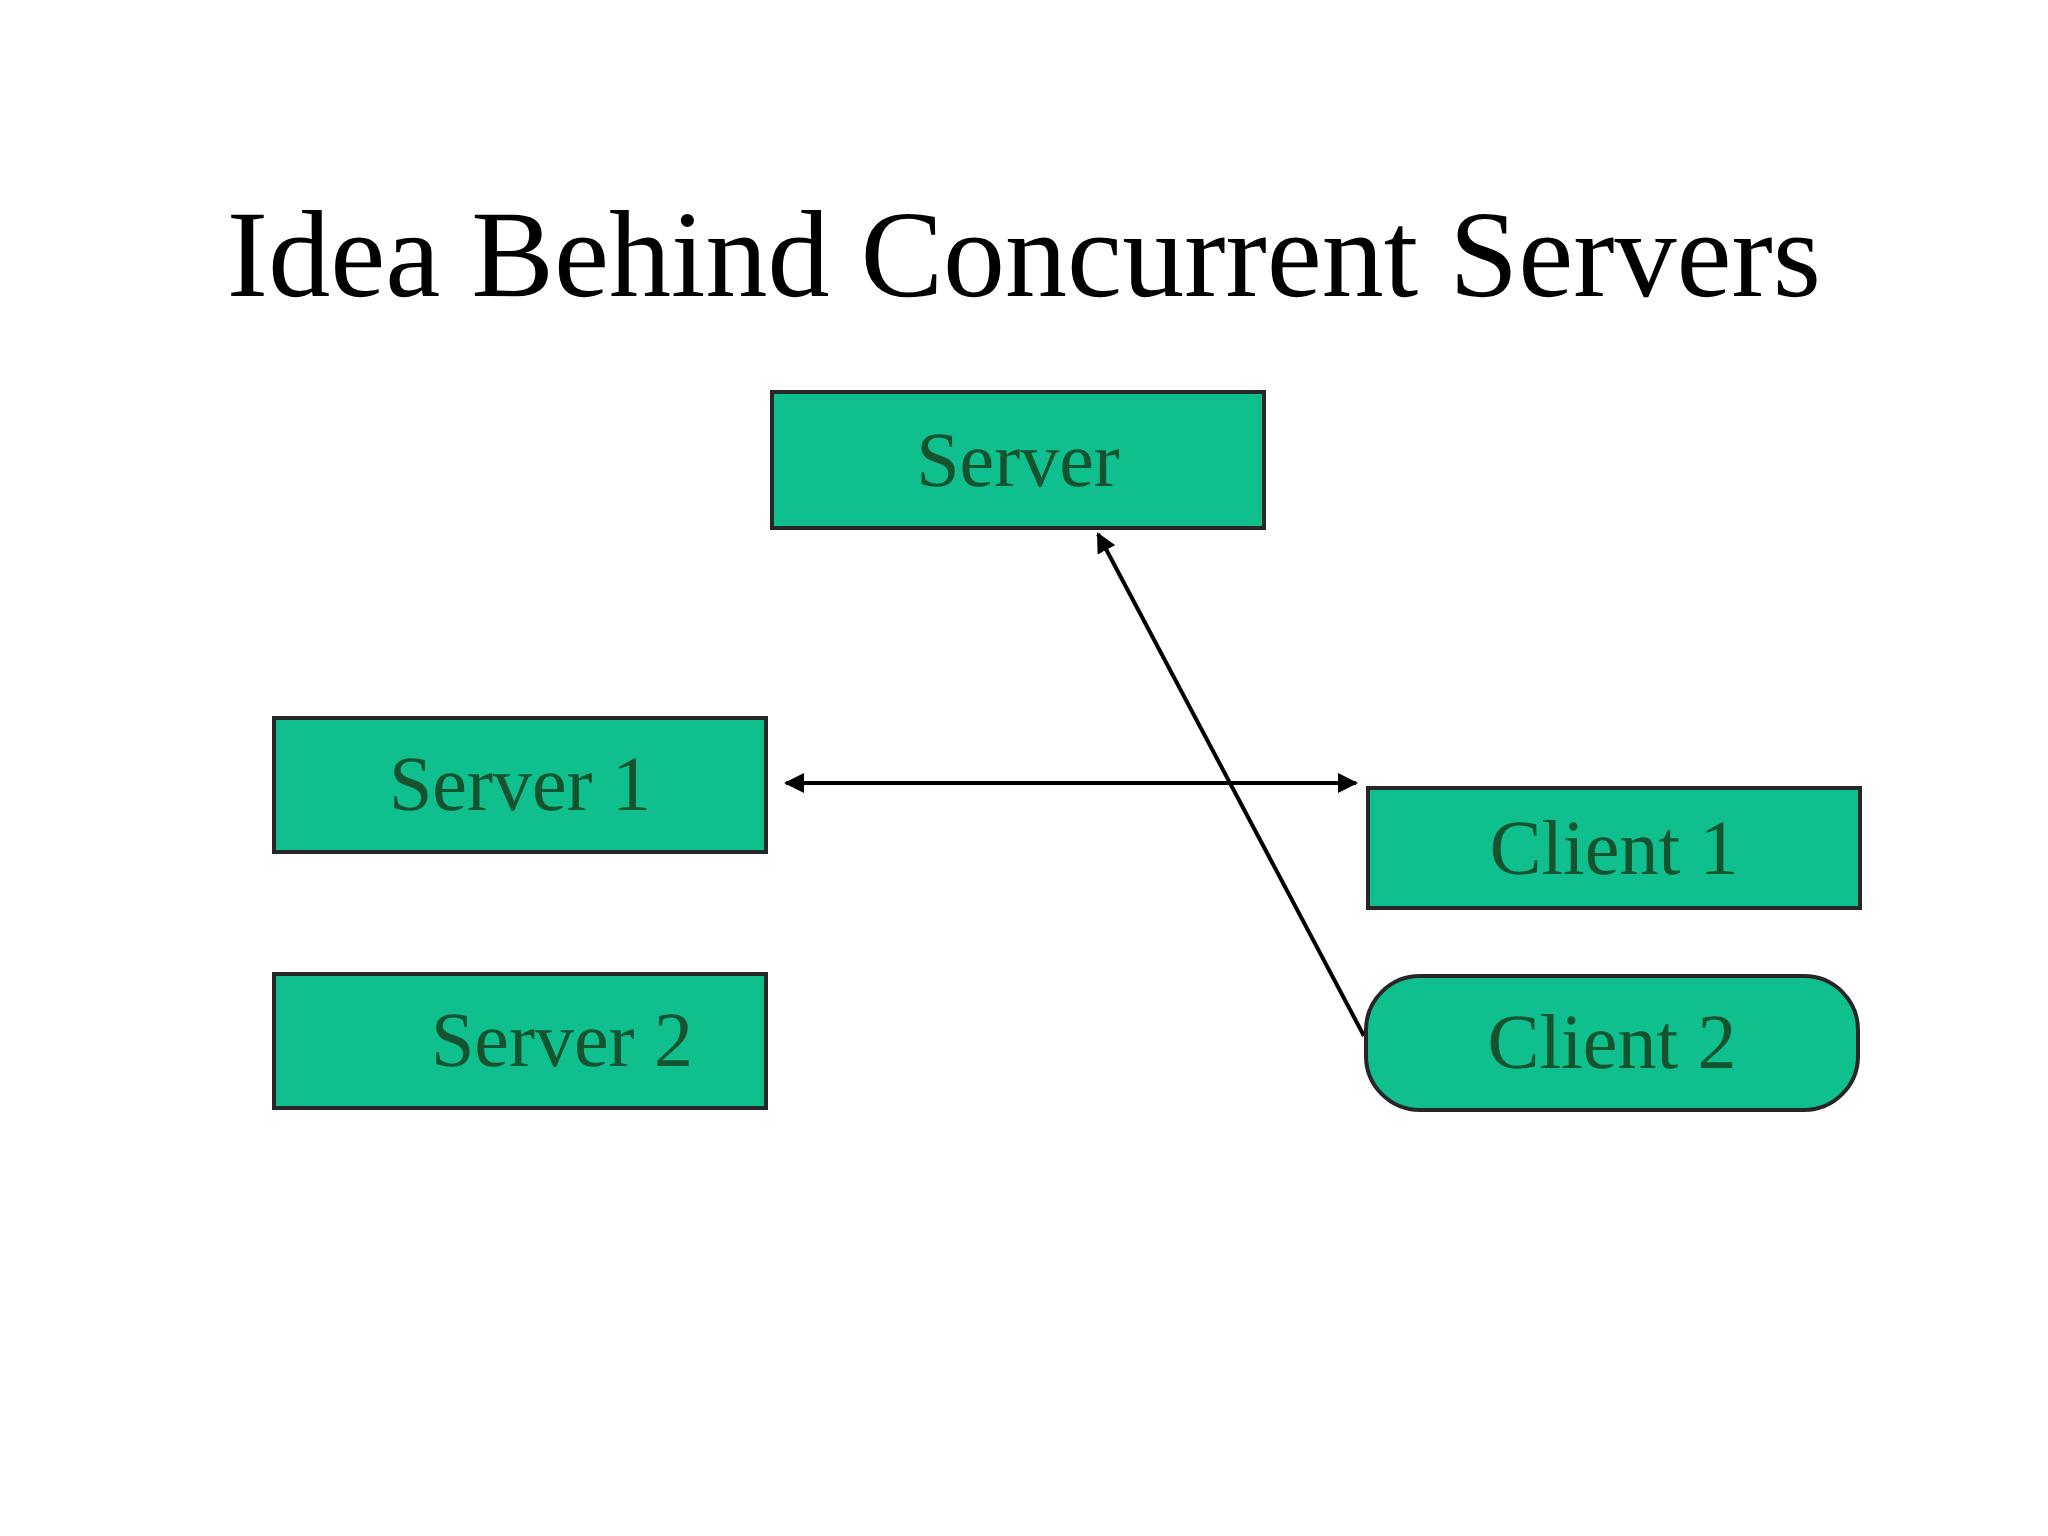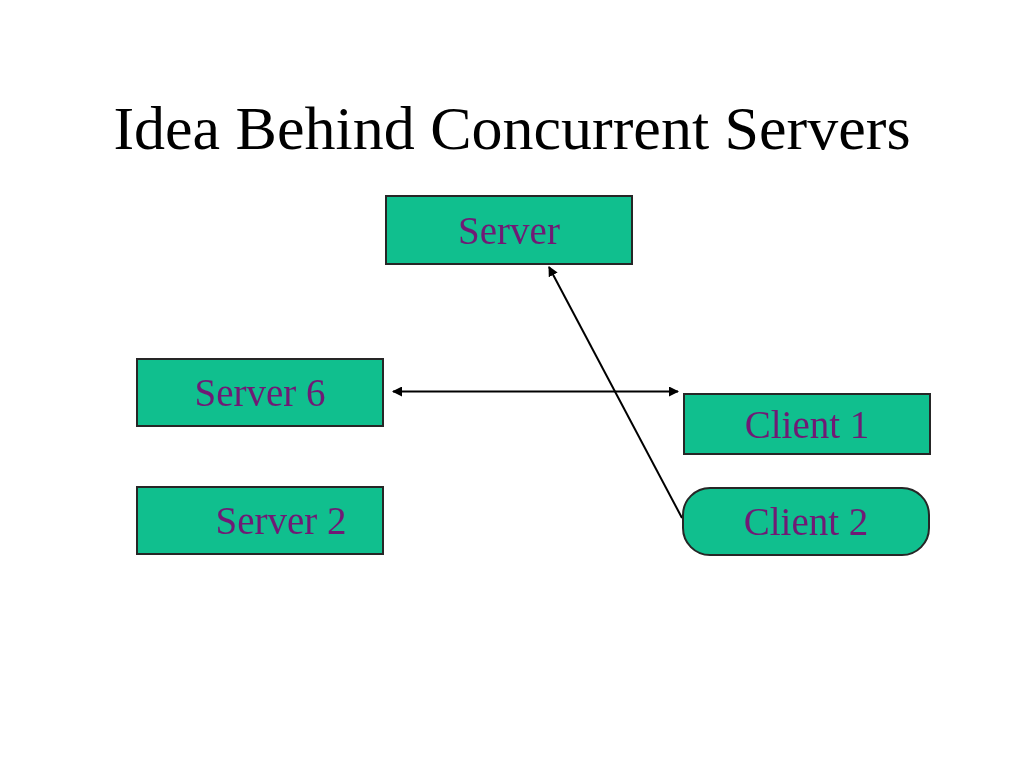--- a/index.html
+++ b/index.html
@@ -31,21 +31,21 @@
   }
   .box {
     position: absolute;
     background: #10bf8e;
     border: 2px solid #262626;
     box-sizing: border-box;
     display: flex;
     align-items: center;
     justify-content: center;
     font-size: 39px;
-    color: #701a75;
+    color: #14532d;
     white-space: nowrap;
   }
   #box-server  { left: 385px; top: 195px; width: 248px; height: 70px; }
   #box-server1 { left: 136px; top: 358px; width: 248px; height: 69px; }
   #box-server2 { left: 136px; top: 486px; width: 248px; height: 69px; padding-left: 42px; }
   #box-client1 { left: 683px; top: 349px; width: 248px; height: 62px; margin-top: 44px; }
   #box-client2 { left: 682px; top: 487px; width: 248px; height: 69px; border-radius: 28px; }
   .connector-layer {
     position: absolute;
     left: 0;
@@ -77,21 +77,21 @@
     </defs>
     <line x1="393" y1="391.5" x2="678" y2="391.5" marker-start="url(#head-w)" marker-end="url(#head-e)"></line>
     <line x1="682" y1="518" x2="549" y2="267" marker-end="url(#head-e)"></line>
   </svg>
 
   <div class="box" id="box-server">
     <span>Server</span>
   </div>
 
   <div class="box" id="box-server1">
-    <span>Server 6</span>
+    <span>Server 1</span>
   </div>
 
   <div class="box" id="box-server2">
     <span>Server 2</span>
   </div>
 
   <div class="box" id="box-client1">
     <span>Client 1</span>
   </div>
 

